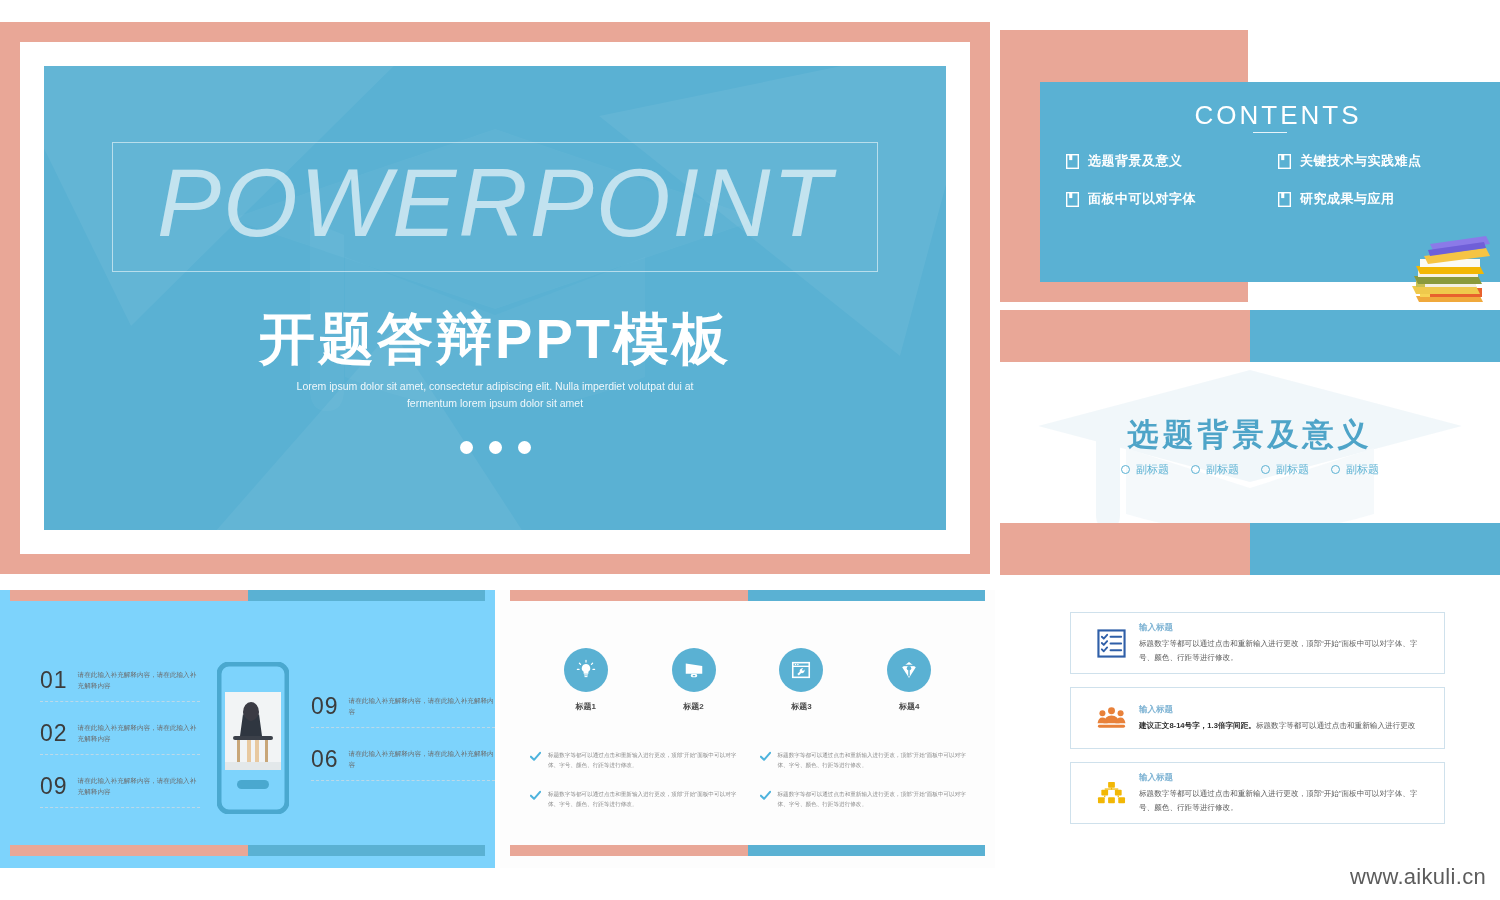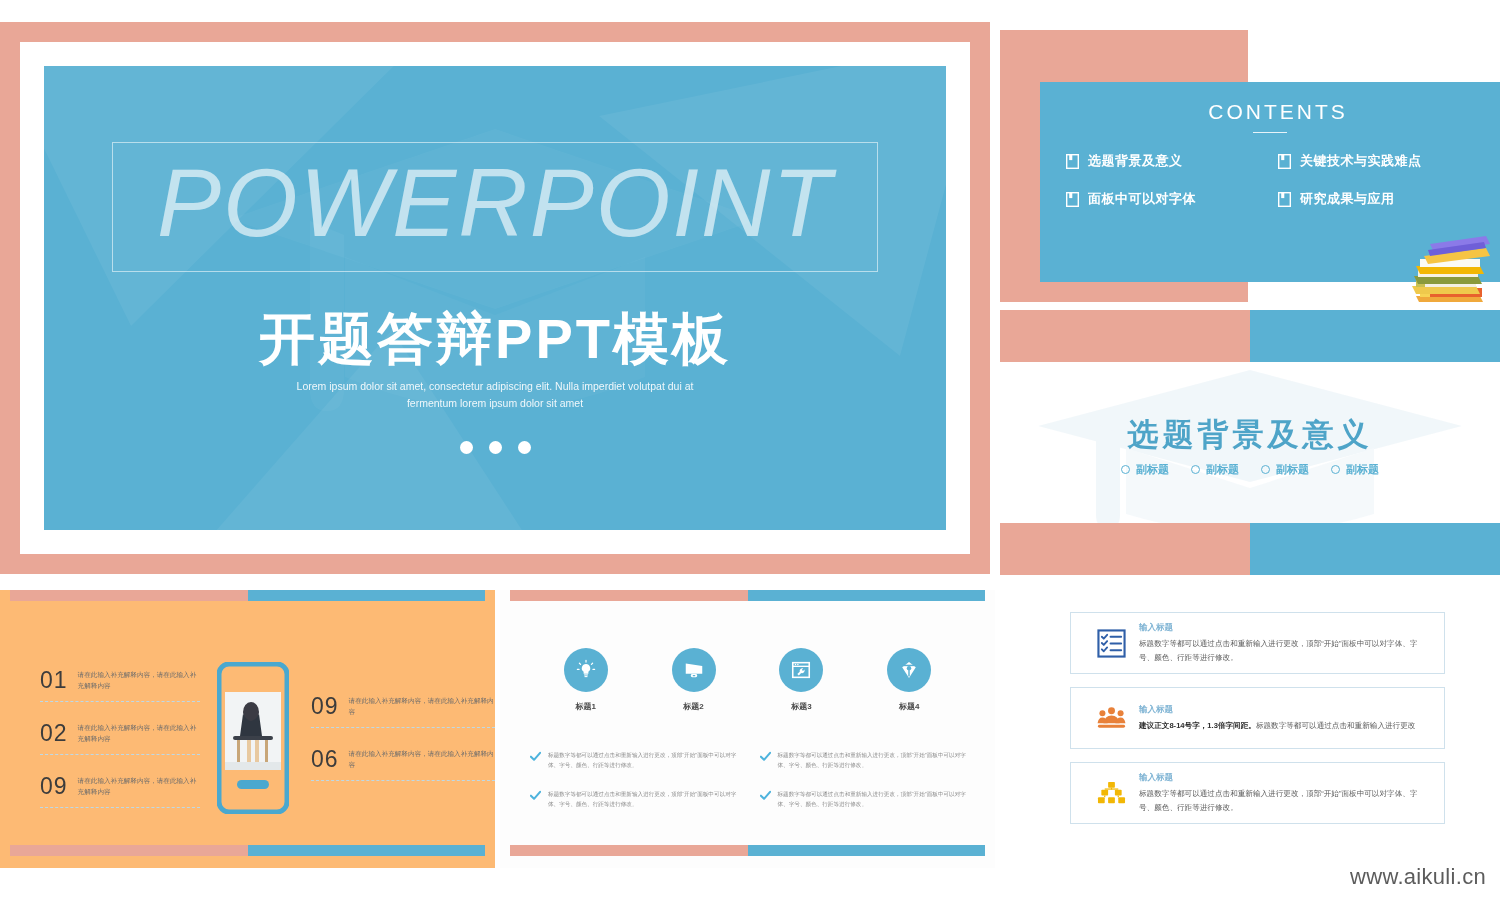--- a/index.html
+++ b/index.html
@@ -72,21 +72,21 @@
   }
   #slide-contents .coral-block {
     position:absolute; left:0; top:0; width:248px; height:272px; background: var(--coral);
   }
   #slide-contents .blue-card {
     position:absolute; left:40px; top:52px; width:460px; height:200px;
     background: var(--blue);
   }
   #contents-head {
     position:absolute; left:16px; right:0; top:18px; text-align:center;
-    font-size:21px; letter-spacing:3px; color:#ffffff; font-weight:300;
+    font-size:26px; letter-spacing:3px; color:#ffffff; font-weight:300;
   }
   #contents-rule {
     position:absolute; left:50%; transform:translateX(-50%); top:50px;
     width:34px; height:1px; background: rgba(255,255,255,.85);
   }
   #contents-grid {
     position:absolute; left:26px; right:14px; top:70px;
     display:grid; grid-template-columns: 1fr 1fr; row-gap:20px; column-gap:4px;
   }
   .toc-item { display:flex; align-items:center; gap:9px; }
@@ -106,33 +106,33 @@
   .sec-bar.blue  { background: var(--blue);  left:250px; }
   #sec-top-c { top:0; } #sec-top-b { top:0; }
   #sec-bot-c { bottom:0; } #sec-bot-b { bottom:0; }
   #sec-cap { position:absolute; left:30px; top:54px; width:440px; height:160px; opacity:.55; }
   #sec-title {
     position:absolute; left:0; right:0; top:104px; text-align:center;
     font-size:31px; font-weight:bold; color: var(--blue-dk); letter-spacing:4px;
   }
   #sec-subs {
     position:absolute; left:0; right:0; top:152px;
-    display:flex; justify-content:center; gap:22px;font-weight:bold;
+    display:flex; justify-content:center; gap:22px;
   }
   .sec-sub { display:flex; align-items:center; gap:6px; }
   .sec-sub .ring {
     width:9px; height:9px; border-radius:50%;
     border:1px solid var(--blue); display:block;
   }
   .sec-sub span.txt { font-size:11px; color: var(--blue); }
 
   
   #slide-numbers {
     position:absolute; left:0px; top:590px; width:495px; height:278px;
-    background:#fdba74; overflow:hidden;
+    background:#7dd3fc; overflow:hidden;
   }
   .strip { position:absolute; left:10px; right:10px; height:11px; display:flex; }
   .strip .c { background: var(--coral); }
   .strip .b { background: var(--blue); }
   .num-cols {
     position:absolute; left:0; right:0; top:48px; bottom:30px;
     display:grid; grid-template-columns: 200px 105px 190px; align-items:center;
   }
   .num-col { display:flex; flex-direction:column; justify-content:center; gap:20px; }
   .num-col.left { padding-left:40px; }

